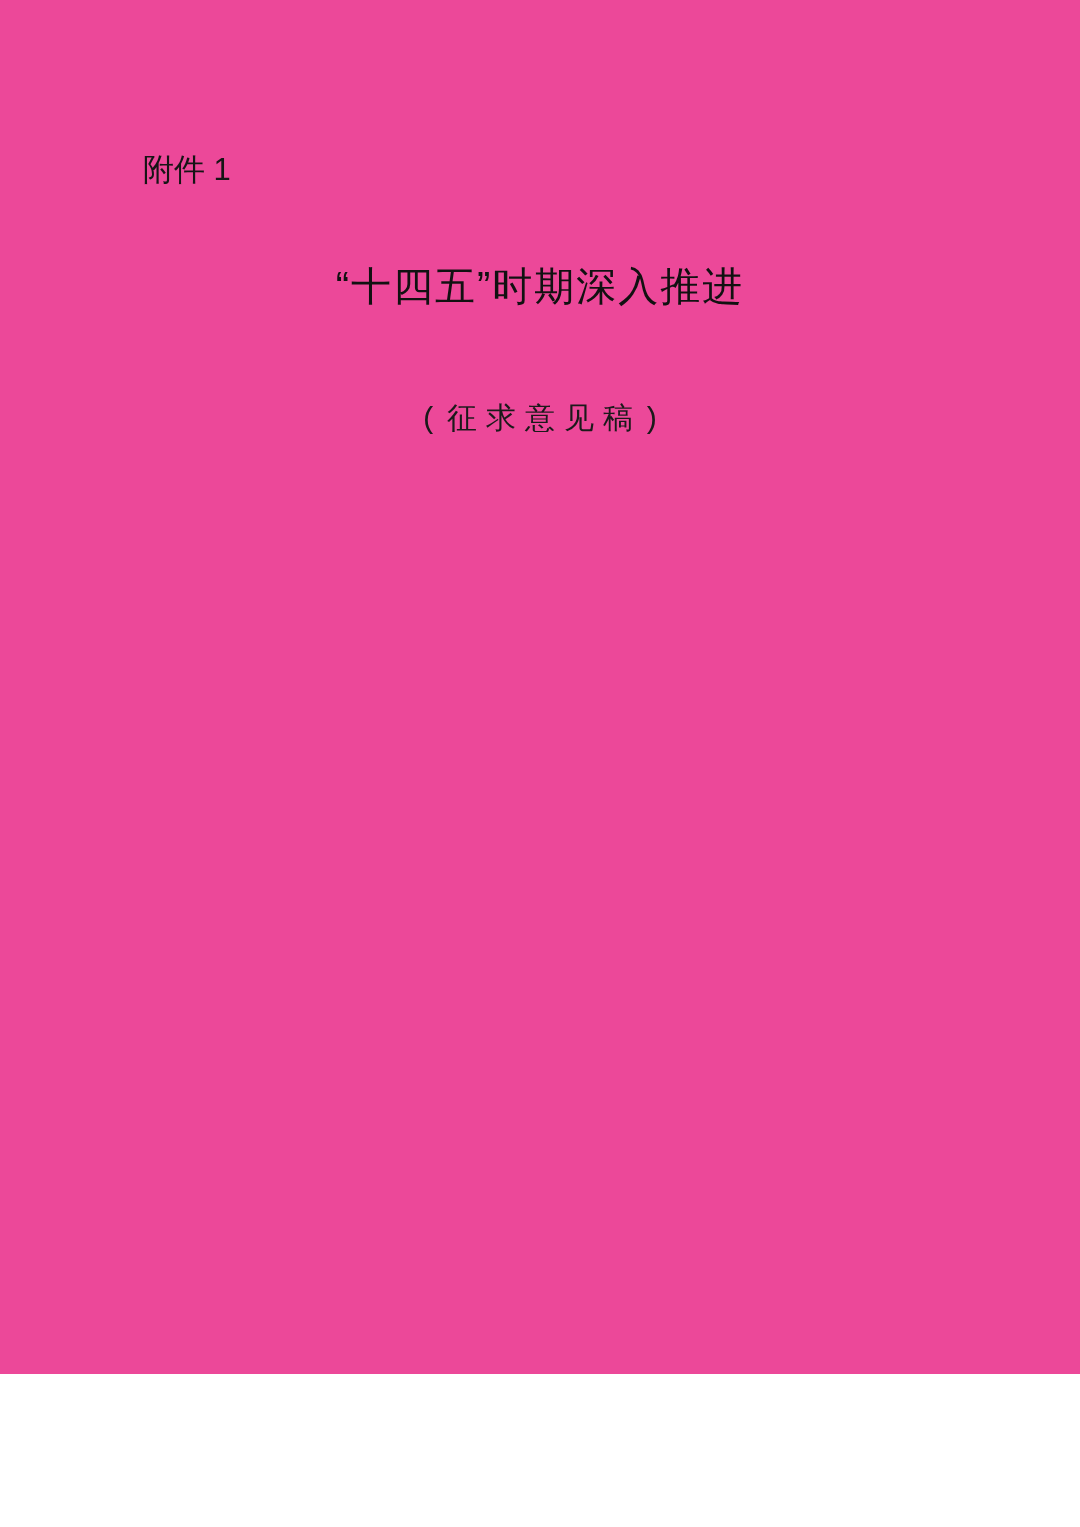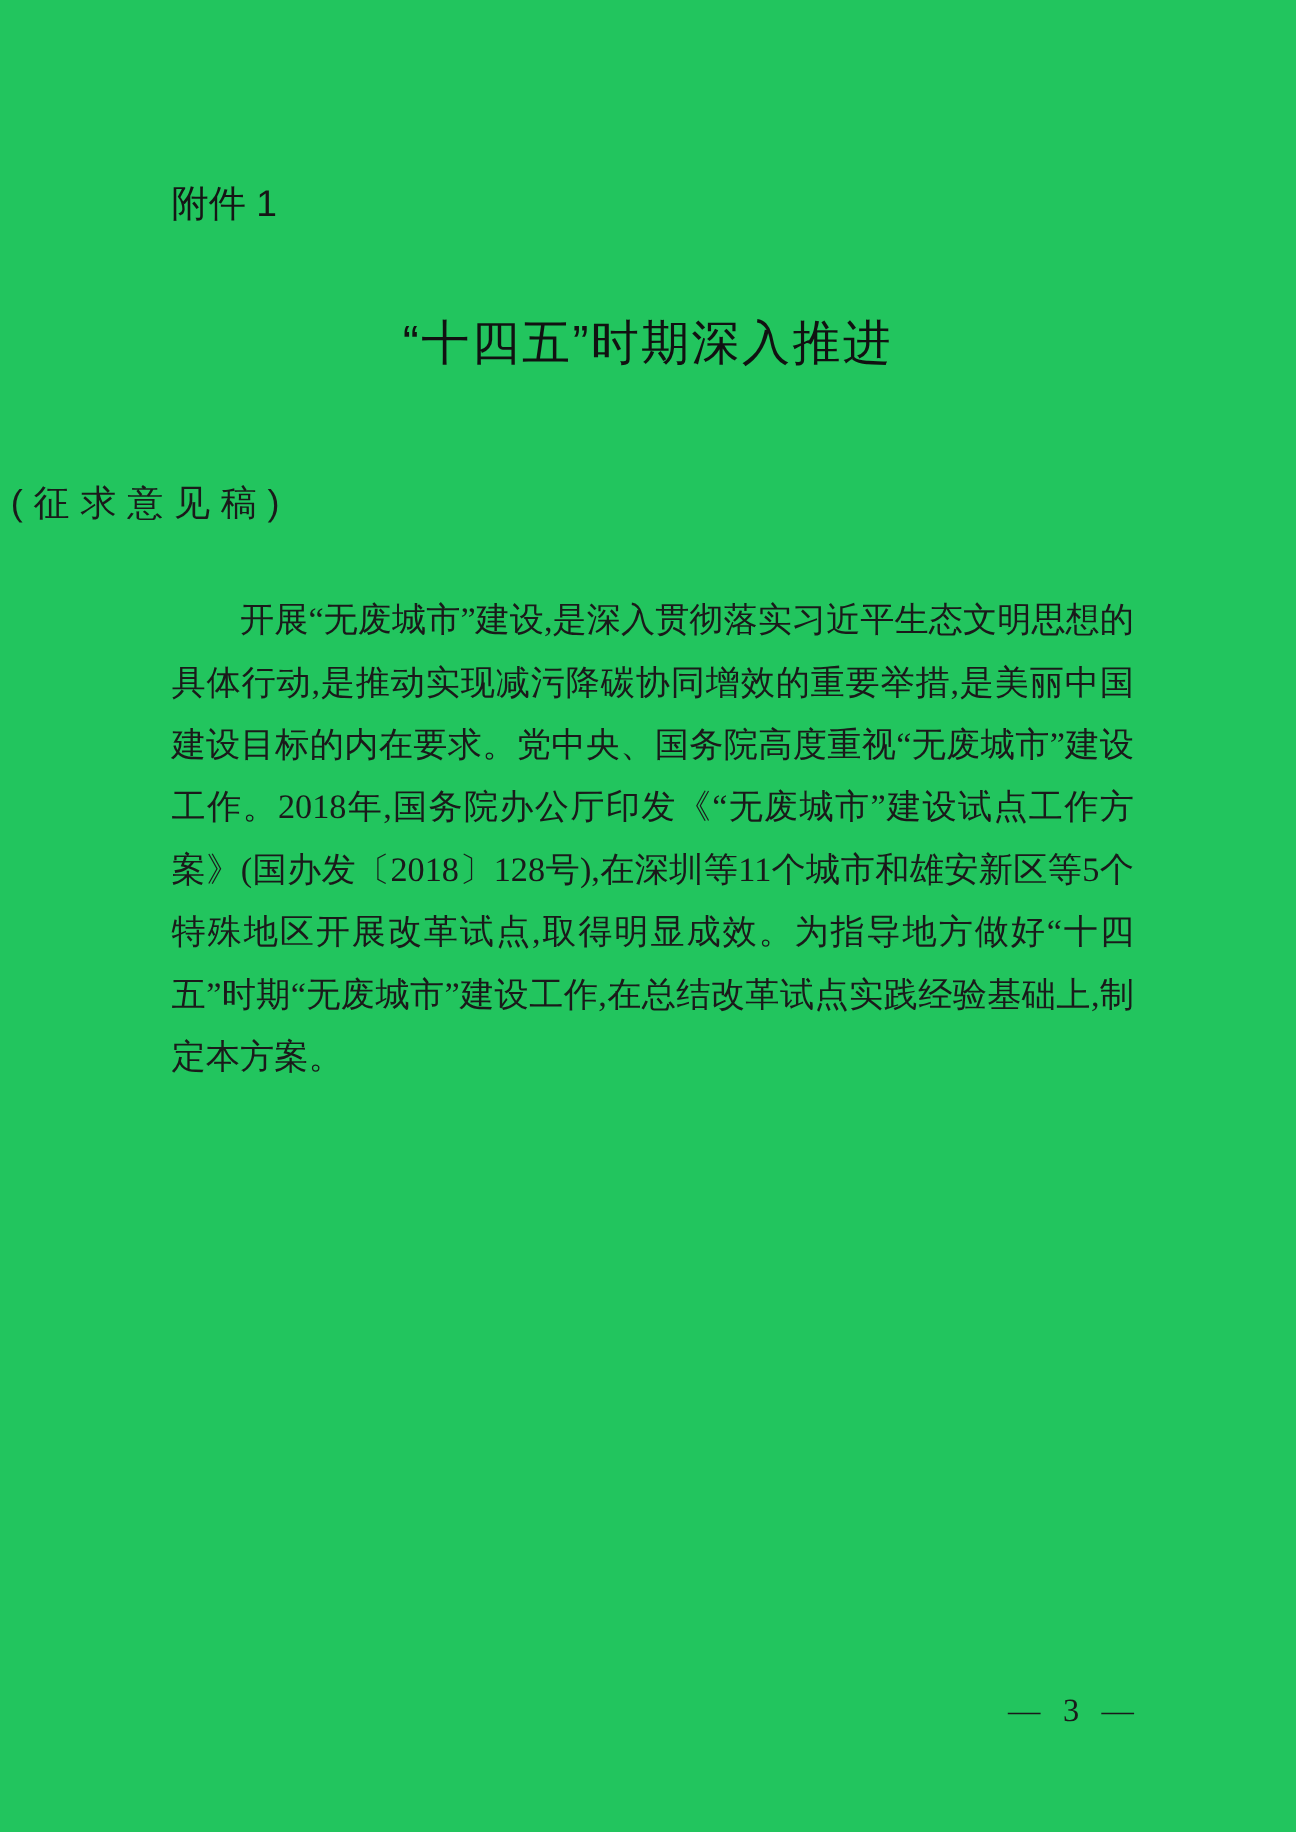--- a/index.html
+++ b/index.html
@@ -1,21 +1,21 @@
 <!DOCTYPE html>
 <html><head>
 <meta charset="utf-8">
 <style>
   * { margin: 0; padding: 0; box-sizing: border-box; }
   html, body { background: #ffffff; }
   .page {
     position: relative;
     width: 1080px;
-    height: 1527px;
-    background: #22c55e;
+    height: 1374px;
+    background: #ec4899;
     color: #111111;
     font-family: "Liberation Serif", "DejaVu Serif", serif;
     overflow: hidden;
   }
   .attachment-label {
     position: absolute;
     left: 143px;
     top: 150px;
     font-family: "Liberation Sans", "DejaVu Sans", sans-serif;
     font-size: 31px;
@@ -33,22 +33,22 @@
     font-size: 40px;
     line-height: 60px;
     letter-spacing: 2px;
     color: #111111;
   }
   .doc-subtitle {
     position: absolute;
     top: 398px;
     left: 0;
     width: 100%;
-    text-align: left;
-    font-family: Liberation Sans, sans-serif;
+    text-align: center;
+    font-family: Liberation Mono, monospace;
     font-size: 30px;
     line-height: 44px;
     letter-spacing: 9px;
     text-indent: 9px; 
     color: #1a1a1a;
   }
   .body-block {
     position: absolute;
     left: 143px;
     top: 492px;
@@ -92,20 +92,19 @@
 
   <div class="attachment-label">附件 1</div>
 
   <div class="doc-title">
     <div>“十四五”时期深入推进</div>
   </div>
 
   <div class="doc-subtitle">(征求意见稿)</div>
 
   <div class="body-block">
-    <p class="para"><span>开展“无废城市”建设,是深入贯彻落实习近平生态文明思想的具体行动,是推动实现减污降碳协同增效的重要举措,是美丽中国建设目标的内在要求。党中央、国务院高度重视“无废城市”建设工作。2018年,国务院办公厅印发《“无废城市”建设试点工作方案》(国办发〔2018〕128号),在深圳等11个城市和雄安新区等5个特殊地区开展改革试点,取得明显成效。为指导地方做好“十四五”时期“无废城市”建设工作,在总结改革试点实践经验基础上,制定本方案。</span></p>
 
 
   </div>
 
   <div class="page-number">— 3 —</div>
 
 </div>
 
 </body></html>

